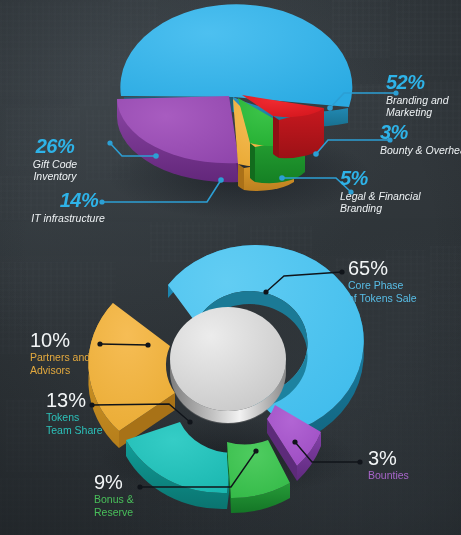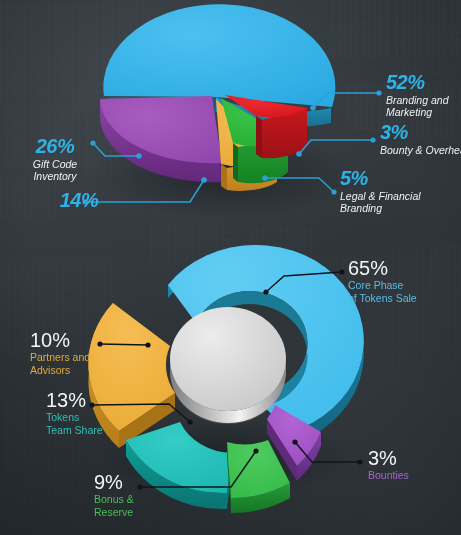--- a/index.html
+++ b/index.html
@@ -77,21 +77,21 @@
     <div class="bg-bldg win" style="left:430px;top:246px;width:38px;height:170px;"></div>
     <div class="bg-bldg win" style="left:300px;top:420px;width:64px;height:116px;"></div>
     <div class="bg-bldg win" style="left:370px;top:412px;width:58px;height:124px;"></div>
     <div class="bg-bldg win" style="left:432px;top:418px;width:40px;height:118px;"></div>
     <div class="bg-bldg dark" style="left:150px;top:470px;width:160px;height:66px;opacity:.3;"></div>
     <div class="bg-bldg win" style="left:160px;top:486px;width:70px;height:50px;"></div>
   </div>
   <div class="bg bg-grad"></div>
   <div class="bg vig"></div>
 
-  <div class="chart" style="left:0;top:0;width:426px;height:240px;">
+  <div class="chart" style="left:0;top:0;width:426px;height:240px;padding-left:17px;">
     <svg width="461" height="240" viewBox="0 0 461 240" aria-hidden="true">
       <defs>
         <linearGradient id="g-blue-s" x1="0" y1="0" x2="0" y2="1">
           <stop offset="0" stop-color="#2796c6"></stop>
             <stop offset="1" stop-color="#18708f"></stop>
         </linearGradient>
         <linearGradient id="g-purp-s" x1="0" y1="0" x2="0" y2="1">
           <stop offset="0" stop-color="#8b46a4"></stop>
             <stop offset="1" stop-color="#63277b"></stop>
         </linearGradient>
@@ -212,20 +212,21 @@
     <div class="lbl ta-l" style="left:10px;top:136px;width:90px;text-align:center;">
       <div class="pct t-pct">26%</div>
       <div class="cap t-cap">
         <div>Gift Code</div>
         <div>Inventory</div>
       </div>
     </div>
 
     <div class="lbl ta-l" style="left:13px;top:190px;width:110px;text-align:center;">
       <div class="pct t-pct" style="margin-left:22px;">14%</div>
+      <div class="cap t-cap">IT infrastructure</div>
     </div>
   </div>
 
   <div class="chart" style="left:0;top:240px;width:461px;height:295px;">
     <svg width="461" height="295" viewBox="0 0 461 295" aria-hidden="true">
       <defs>
         <linearGradient id="d-blue-s" x1="0" y1="0" x2="0" y2="1">
           <stop offset="0" stop-color="#1f8fbe"></stop>
             <stop offset="1" stop-color="#12657f"></stop>
         </linearGradient>

